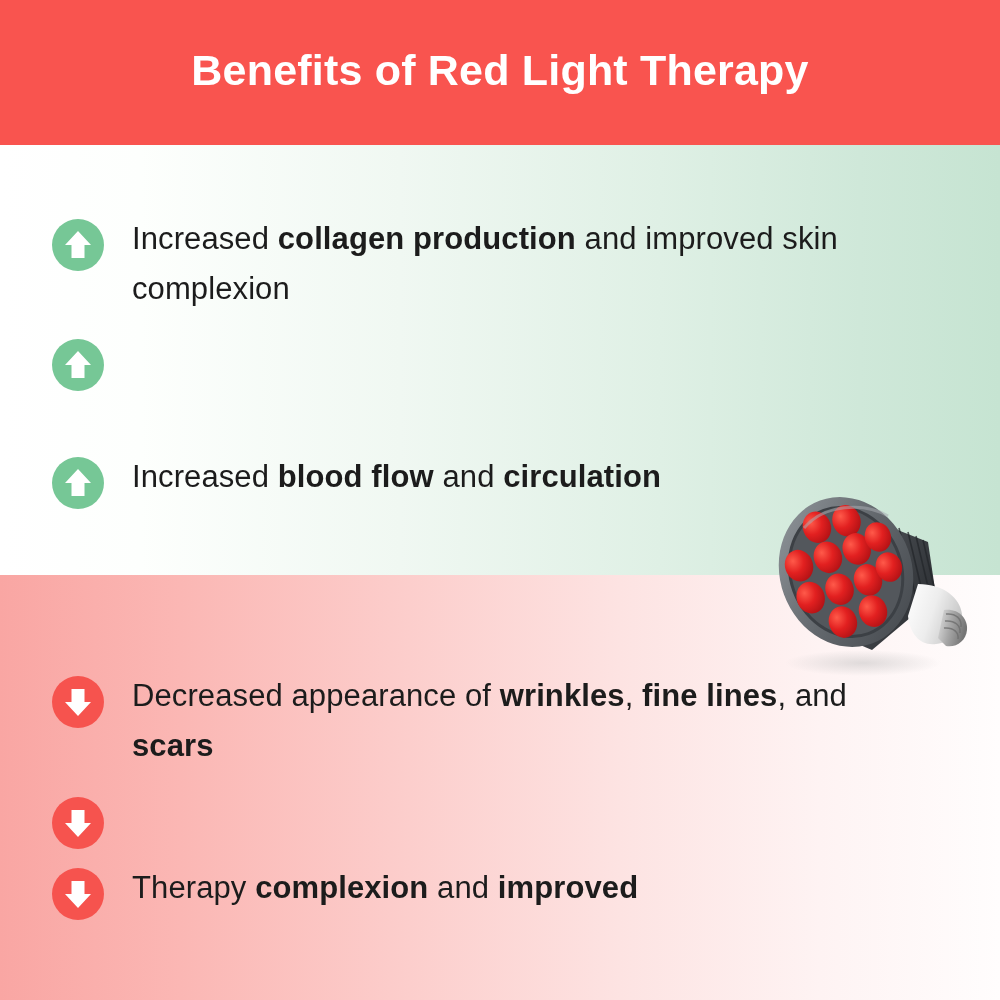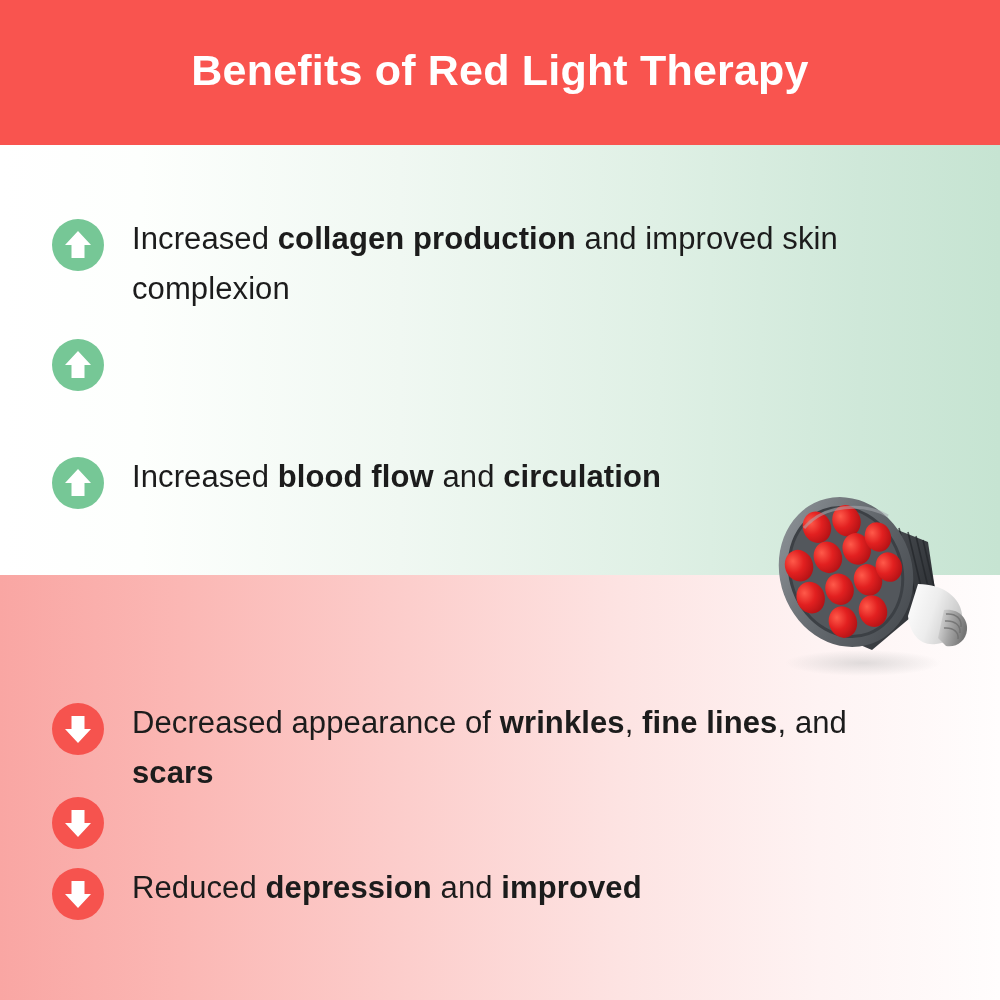--- a/index.html
+++ b/index.html
@@ -79,21 +79,21 @@
     letter-spacing:0.1px;
     white-space:pre-wrap;
   }
   .bullet-text b { font-weight:700; }
 
   
   #row-g1 { top: 69px; }
   #row-g2 { top:189px; }
   #row-g3 { top:307px;text-align:right; }
   
-  #row-p1 { top: 96px; margin-top: 27px; }
+  #row-p1 { top: 96px; }
   #row-p2 { top:217px; }
   #row-p3 { top:288px; }
 
   #row-g1 .bullet-text, #row-g2 .bullet-text { max-width:830px; }
   #row-p1 .bullet-text { max-width:760px; }
 
   
   .lamp {
     position:absolute;
     left:768px; top:488px;
@@ -162,21 +162,21 @@
         </svg>
       </span>
     </div>
 
     <div class="bullet-row" id="row-p3">
       <span class="badge down">
         <svg width="52" height="52" viewBox="0 0 52 52" aria-hidden="true">
           <path d="M26 40 L13 26 L19.5 26 L19.5 13 L32.5 13 L32.5 26 L39 26 Z" fill="#ffffff"></path>
         </svg>
       </span>
-      <span class="bullet-text"><span>Reduced </span><b>depression</b><span> and </span><b>improved</b></span>
+      <span class="bullet-text"><span>Therapy </span><b>complexion</b><span> and </span><b>improved</b></span>
     </div>
   </div>
 
   <div class="lamp">
     <svg width="205" height="190" viewBox="0 0 205 190" aria-hidden="true">
       <defs>
         <linearGradient id="bodyGrad" x1="0" y1="0" x2="1" y2="0.6">
           <stop offset="0%" stop-color="#6E7378"></stop>
           <stop offset="45%" stop-color="#4A4E53"></stop>
           <stop offset="100%" stop-color="#2E3135"></stop>

